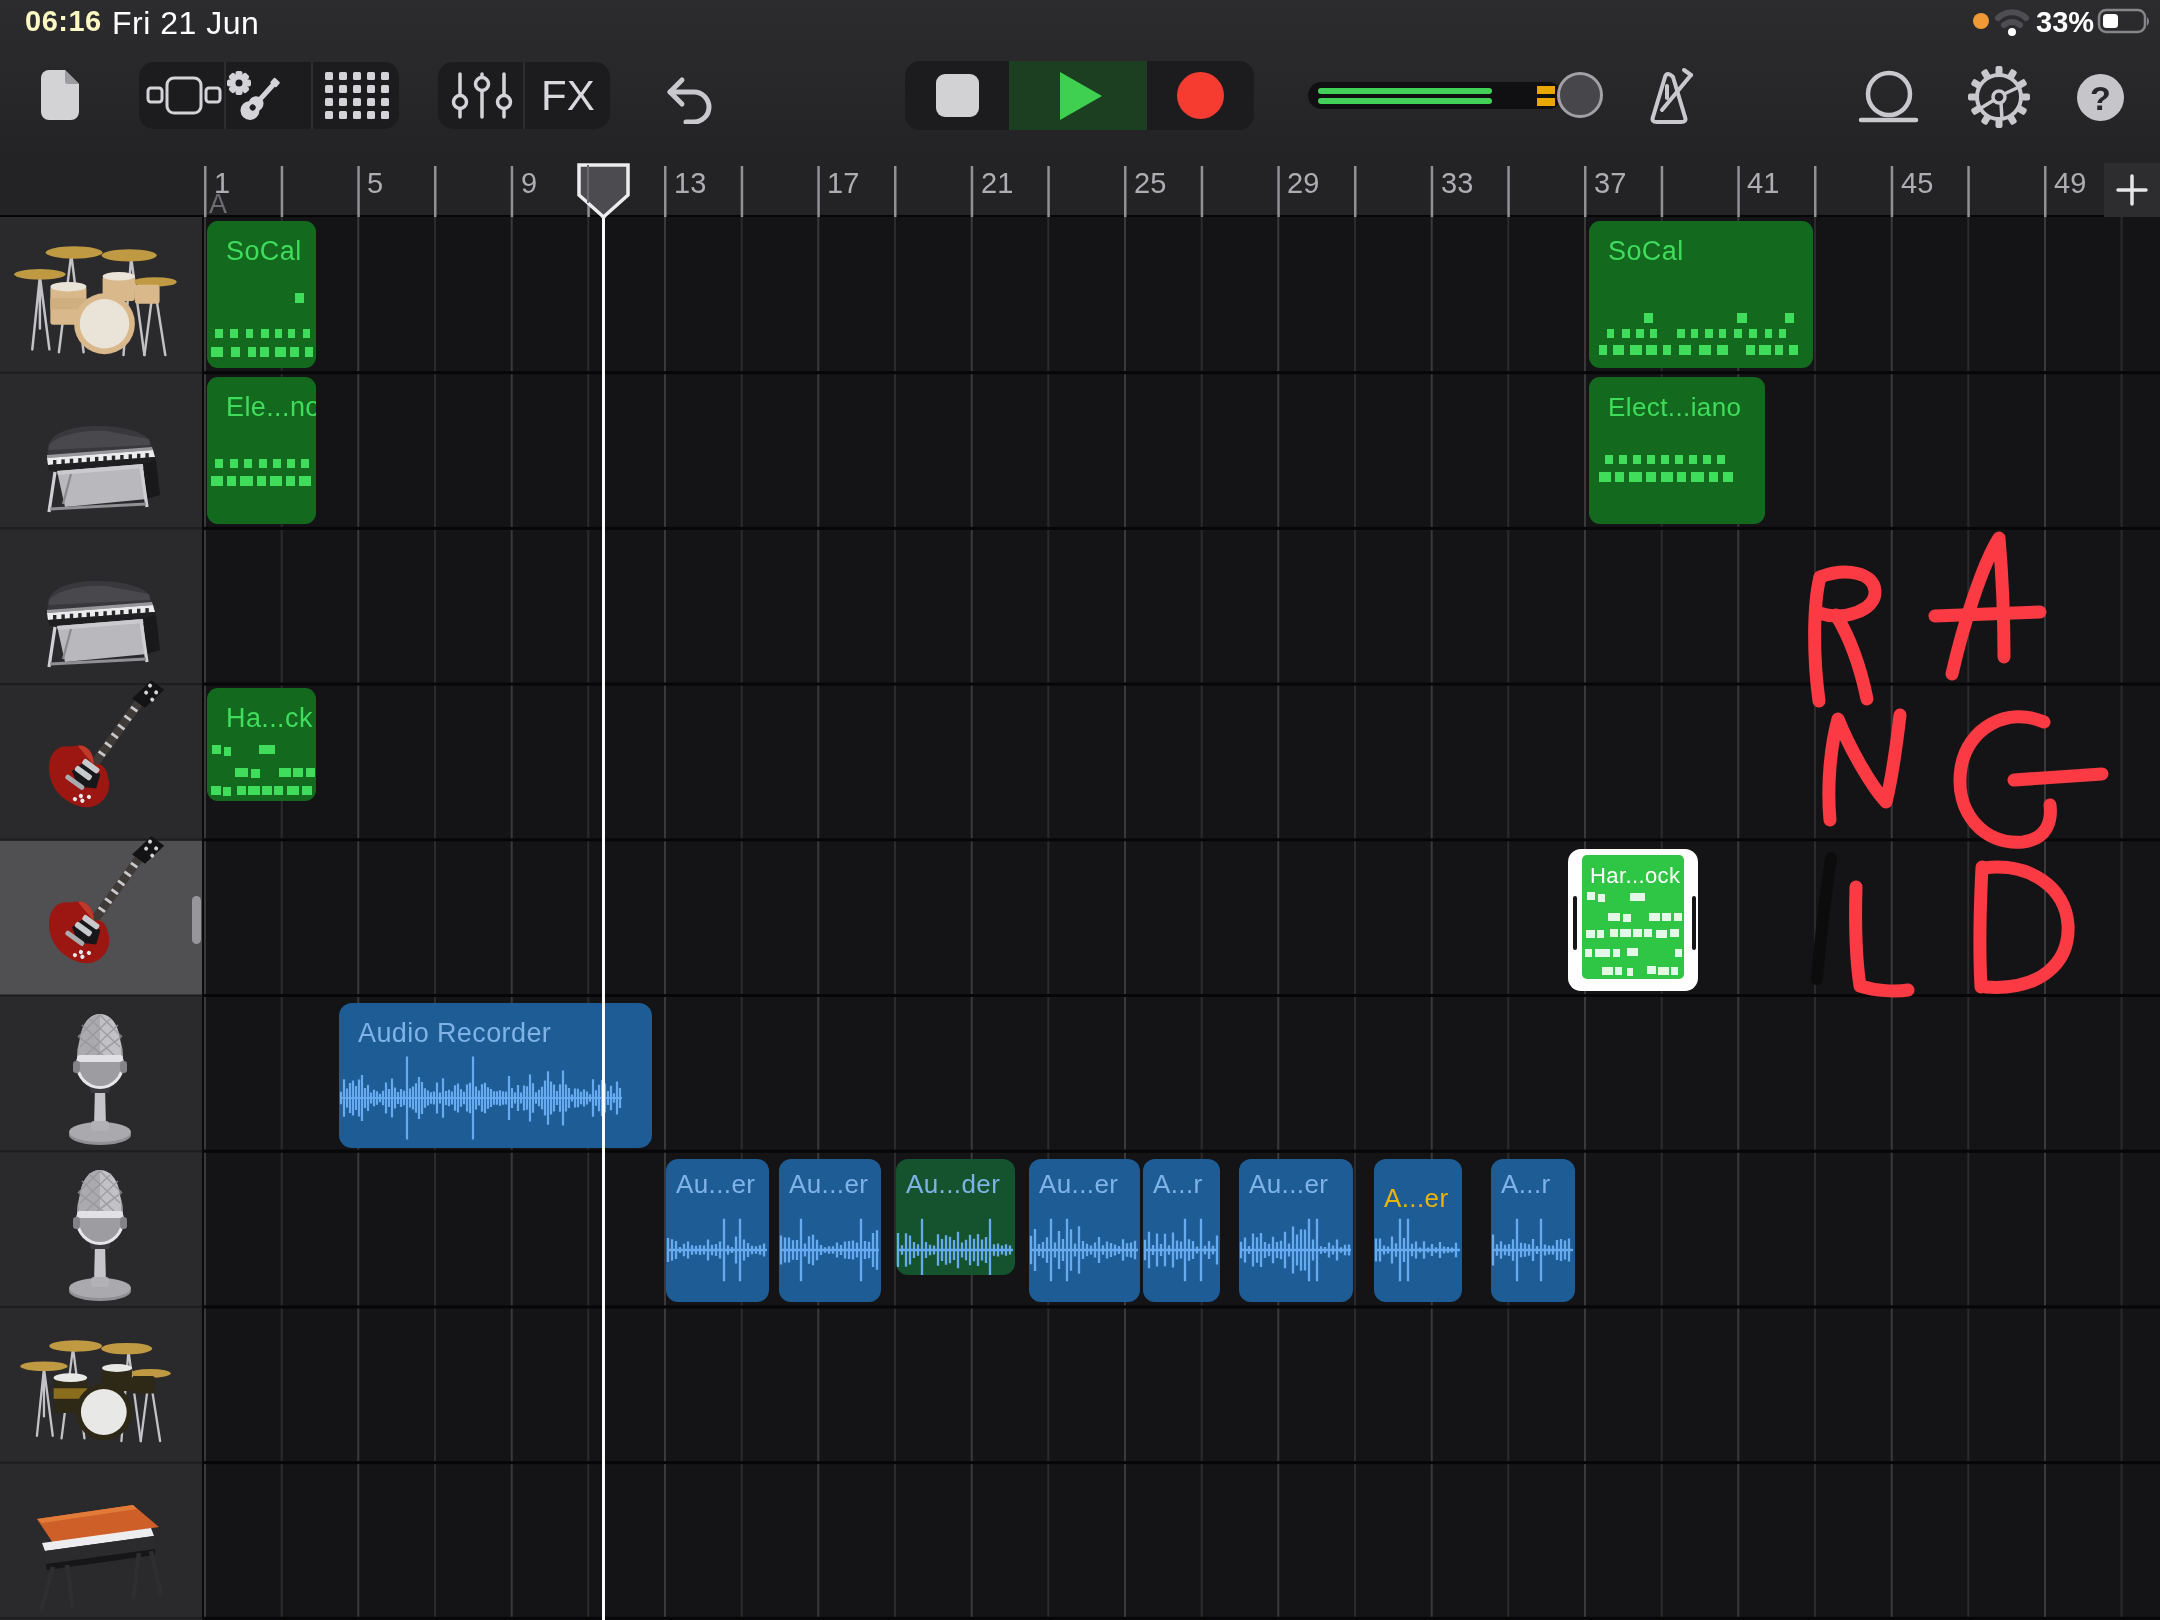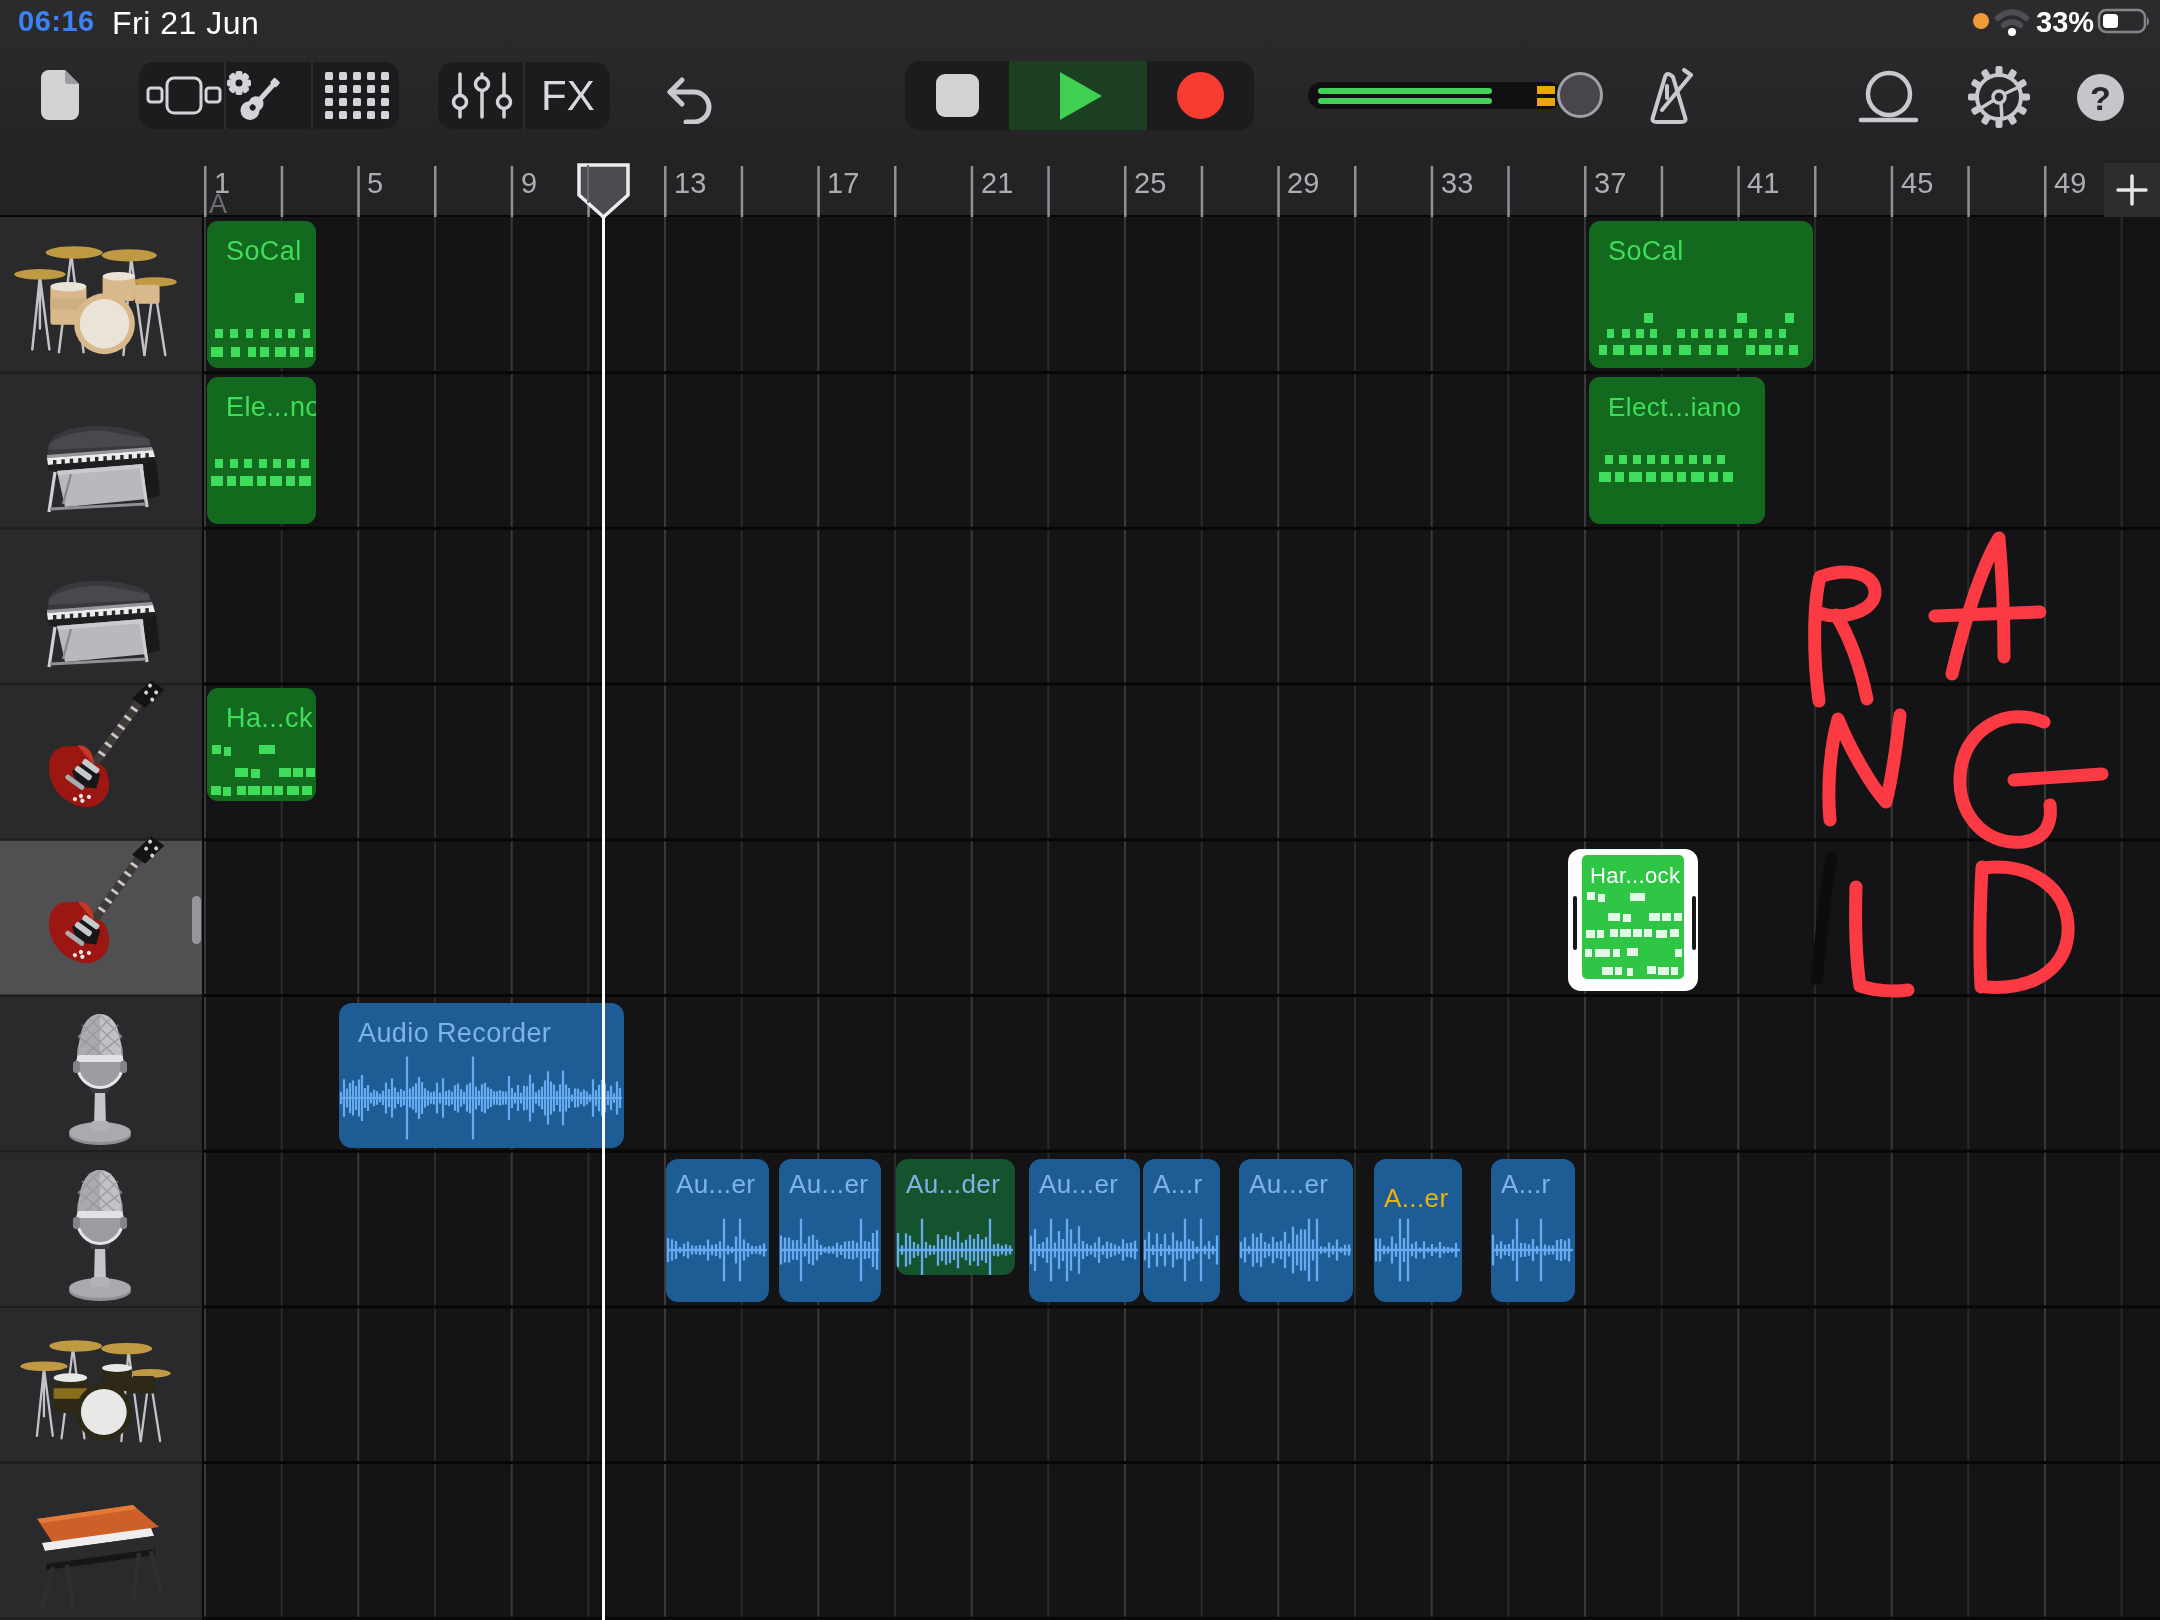--- a/index.html
+++ b/index.html
@@ -198,21 +198,21 @@
       <rect x="33" y="112" width="7" height="8" fill="#e3f8e6"></rect>
       <rect x="45" y="113" width="6" height="8" fill="#e3f8e6"></rect>
       <rect x="65" y="111" width="9" height="8" fill="#e3f8e6"></rect>
       <rect x="76" y="112" width="11" height="8" fill="#e3f8e6"></rect>
       <rect x="89" y="112" width="7" height="8" fill="#e3f8e6"></rect>
     </svg>
     <div class="mlab" style="color:#ffffff;font-size:22px;left:8px;top:8px">Har...ock</div>
   </div>
 <div class="abs" style="left:1572.5px;top:896px;width:4px;height:54px;background:#161616;border-radius:2px"></div>
 <div class="abs" style="left:1691.5px;top:896px;width:4px;height:54px;background:#161616;border-radius:2px"></div>
-<div class="mreg" style="left:339px;top:1003px;width:285px;height:145px;background:#1e5c96;border-radius:13px">
+<div class="mreg" style="left:339px;top:1003px;width:313px;height:145px;background:#1e5c96;border-radius:13px">
     <svg width="285" height="145" style="position:absolute;left:0;top:0" viewBox="0 0 285 145">
       <path d="M2,45.8V58.2 M5,33.2V70.8 M8,42.6V61.4 M11,37.1V66.9 M14,34.5V69.5 M17,40.0V64.0 M20,33.6V70.4 M23,28.9V75.1 M26,41.9V62.1 M29,39.0V65.0 M32,46.6V57.4 M35,43.7V60.3 M38,45.2V58.8 M41,47.8V56.2 M44,44.7V59.3 M47,36.6V67.4 M50,43.1V60.9 M53,32.6V71.4 M56,41.4V62.6 M59,46.1V57.9 M62,43.0V61.0 M65,44.8V59.2 M68,10.4V93.6 M71,42.5V61.5 M74,40.4V63.6 M77,37.3V66.7 M80,30.9V73.1 M83,35.9V68.1 M86,42.2V61.8 M89,44.5V59.5 M92,46.2V57.8 M95,45.5V58.5 M98,36.4V67.6 M101,46.6V57.4 M104,32.2V71.8 M107,45.1V58.9 M110,43.8V60.2 M113,45.6V58.4 M116,39.2V64.8 M119,37.6V66.4 M122,43.2V60.8 M125,45.8V58.2 M128,38.4V65.6 M131,36.7V67.3 M134,10.4V93.6 M137,40.4V63.6 M140,44.5V59.5 M143,38.2V65.8 M146,36.7V67.3 M149,41.3V62.7 M152,43.1V60.9 M155,45.3V58.7 M158,45.3V58.7 M161,44.2V59.8 M164,45.2V58.8 M167,45.6V58.4 M170,30.0V74.0 M173,42.0V62.0 M176,46.4V57.6 M179,38.9V65.1 M182,46.5V57.5 M185,39.6V64.4 M188,40.2V63.8 M191,28.6V75.4 M194,37.2V66.8 M197,46.2V57.8 M200,43.7V60.3 M203,40.7V63.3 M206,34.6V69.4 M209,25.2V78.8 M212,35.5V68.5 M215,38.6V65.4 M218,44.9V59.1 M221,38.3V65.7 M224,24.4V79.6 M227,38.4V65.6 M230,41.9V62.1 M233,48.6V55.4 M236,42.6V61.4 M239,42.8V61.2 M242,45.8V58.2 M245,43.4V60.6 M248,45.4V58.6 M251,48.2V55.8 M254,33.3V70.7 M257,44.3V59.7 M260,38.8V65.2 M263,34.1V69.9 M266,37.4V66.6 M269,45.1V58.9 M272,39.7V64.3 M275,47.2V56.8 M278,35.6V68.4 M281,41.9V62.1 M2,52.0H283" transform="translate(0,43)" stroke="#66abf0" stroke-width="2.2" fill="none"></path>
     </svg>
     <div class="mlab" style="color:#7fb3e8;font-size:27px;top:15px">Audio Recorder</div>
   </div>
 <div class="mreg" style="left:666px;top:1159px;width:103px;height:143px;background:#1e5c96;border-radius:12px">
     <svg width="103" height="143" style="position:absolute;left:0;top:0" viewBox="0 0 103 143">
       <path d="M2,26.9V51.1 M6,28.2V49.8 M10,30.1V47.9 M14,35.9V42.1 M18,32.7V45.3 M22,30.6V47.4 M26,34.2V43.8 M30,34.8V43.2 M34,34.1V43.9 M38,34.6V43.4 M42,28.5V49.5 M46,33.8V44.2 M50,33.0V45.0 M54,30.4V47.6 M58,7.8V70.2 M62,34.3V43.7 M66,35.9V42.1 M70,25.6V52.4 M74,7.8V70.2 M78,28.4V49.6 M82,31.9V46.1 M86,34.7V43.3 M90,35.3V42.7 M94,34.2V43.8 M98,32.6V45.4 M2,39.0H101" transform="translate(0,52)" stroke="#66abf0" stroke-width="2.3" fill="none"></path>
     </svg>
     <div class="mlab" style="color:#7fb3e8;font-size:26px;left:10px;top:10px">Au...er</div>
@@ -498,21 +498,21 @@
 <path d="M-49,17 L60,2 L60,8 L-48,23 Z" fill="#161618"></path>
 <g stroke="#2e2e30" stroke-width="4.5" fill="none">
 <path d="M-42,20 L-54,64"></path>
         <path d="M-28,18 L-22,62"></path>
         <path d="M44,6 L38,52"></path>
         <path d="M56,4 L66,48"></path>
 </g>
     </g>
 </svg>
 <div class="abs" style="left:0;top:0;width:2160px;height:163px;background:linear-gradient(#2c2c2e,#232325)"></div>
-<div class="abs" style="left:18px;top:5px;font-size:29px;color:#3b82f6;font-weight:bold;letter-spacing:.5px">06:16</div>
+<div class="abs" style="left:25px;top:5px;font-size:29px;color:#fef9c3;font-weight:bold;letter-spacing:.5px">06:16</div>
 <div class="abs" style="left:112px;top:5px;font-size:32px;color:#fff;font-weight:normal;letter-spacing:.5px">Fri 21 Jun</div>
 <svg class="abs" style="left:1970px;top:5px" width="190" height="34" viewBox="0 0 190 34">
 <circle cx="11" cy="16" r="8" fill="#f09a37"></circle>
 <g fill="none" stroke-linecap="round">
 <path d="M28,13 a20,20 0 0 1 28,0" stroke="#4e4e52" stroke-width="6"></path>
 <path d="M34,20 a12,12 0 0 1 16,0" stroke="#4e4e52" stroke-width="6"></path>
 <circle cx="42" cy="27" r="4" fill="#fff" stroke="none"></circle>
 </g>
 <text x="66" y="27" font-size="29" fill="#fff" font-weight="bold">33%</text>
 <rect x="129" y="5" width="46" height="22" rx="7" fill="none" stroke="#86868a" stroke-width="2.5"></rect>

